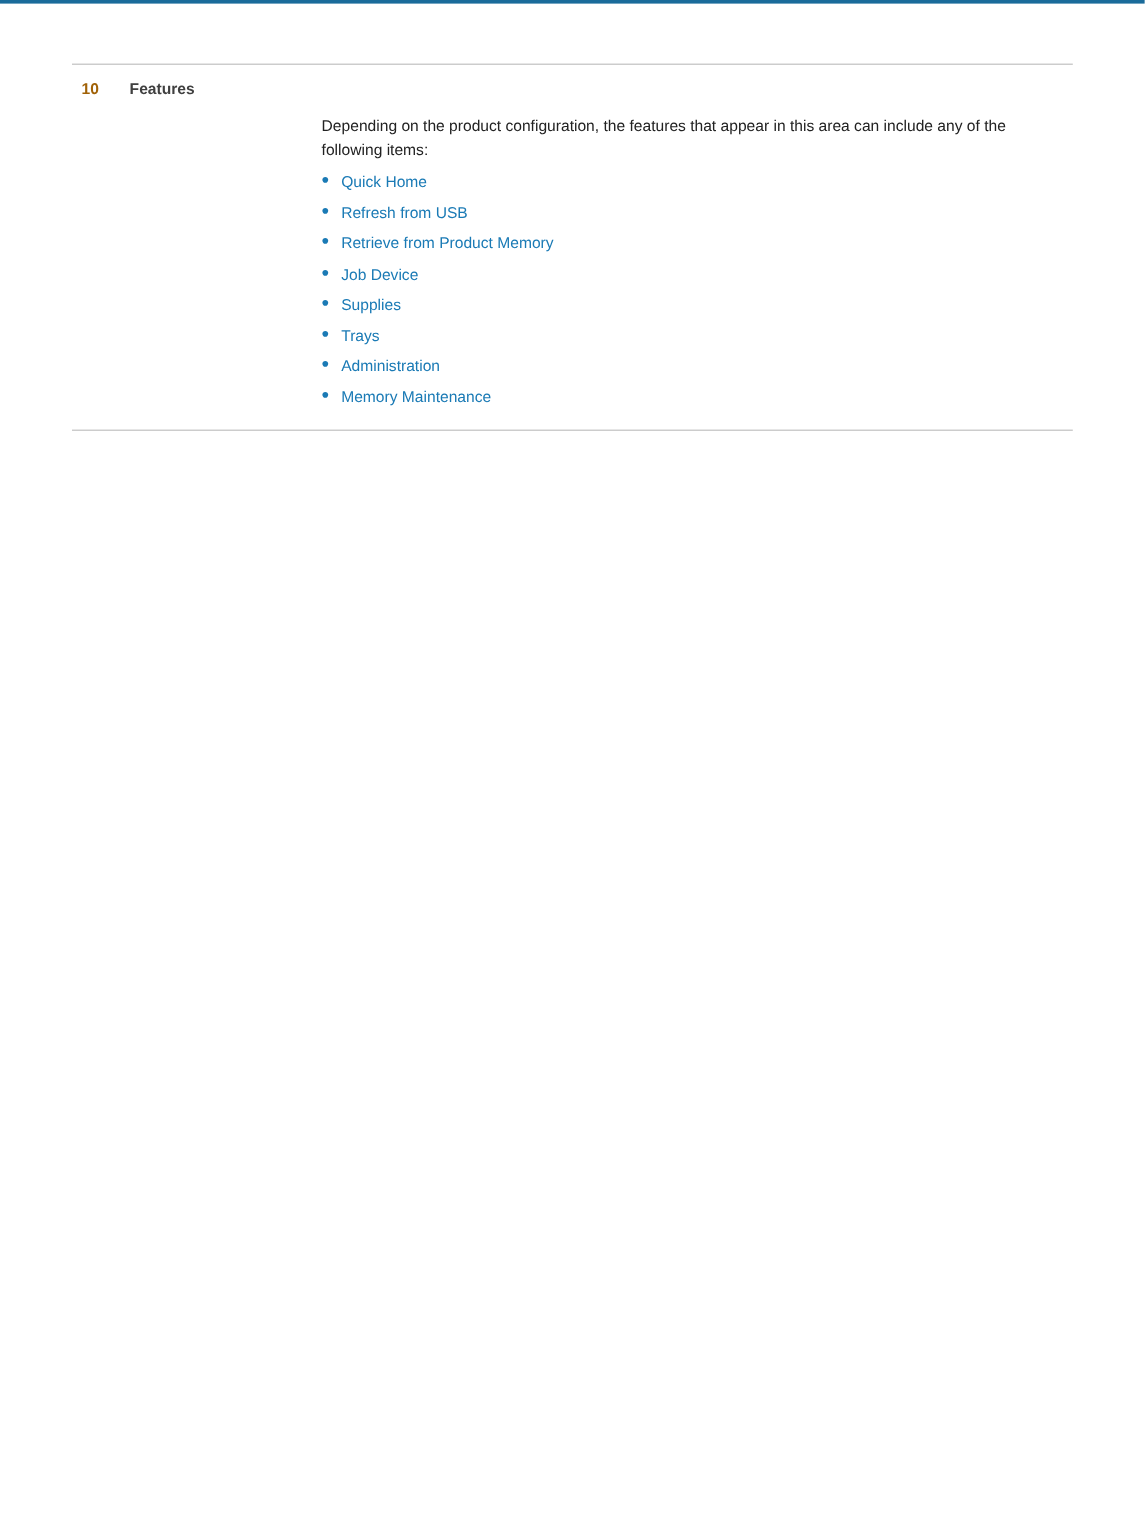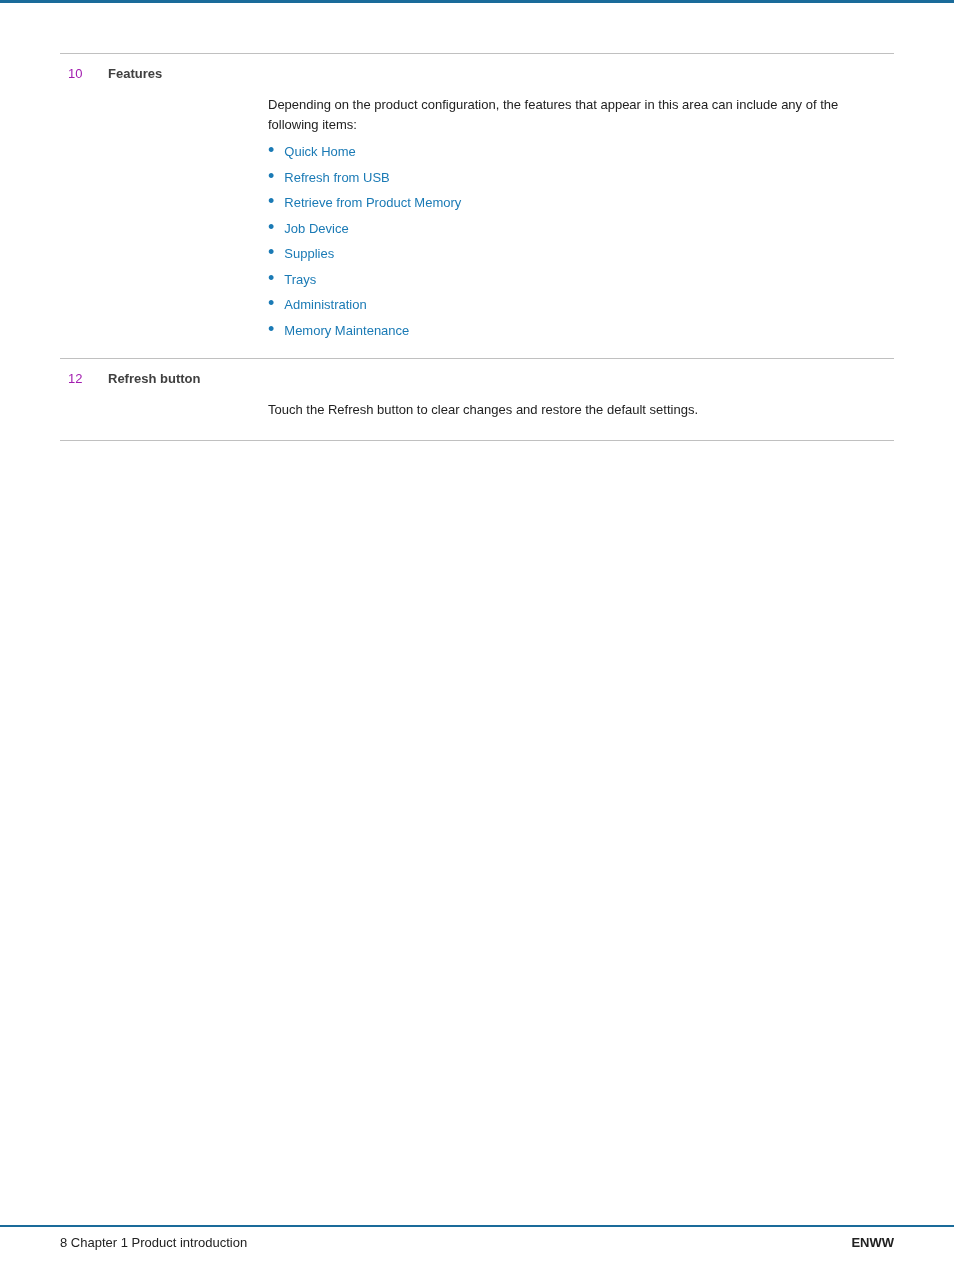--- a/index.html
+++ b/index.html
@@ -51,22 +51,22 @@
       border-top: 1px solid #c0c0c0;
     }
 
     table.main-table td {
       padding: 12px 8px;
       vertical-align: top;
     }
 
     td.num-col {
       width: 40px;
-      font-weight: normal;
-      color: #a21caf;
+      font-weight: bold;
+      color: #a16207;
       padding-top: 14px;
     }
 
     td.label-col {
       width: 160px;
       font-weight: bold;
       color: #404040;
       padding-top: 14px;
       margin-left: 39px;
     }
@@ -176,28 +176,17 @@
                   <span class="bullet">•</span>
                   <a href="#">Administration</a>
                 </li>
                 <li>
                   <span class="bullet">•</span>
                   <a href="#">Memory Maintenance</a>
                 </li>
               </ul>
             </td>
           </tr>
-          <tr>
-            <td class="num-col">12</td>
-            <td class="label-col">Refresh button</td>
-            <td class="desc-col">
-              <p class="desc-intro">Touch the Refresh button to clear changes and restore the default settings.</p>
-            </td>
-          </tr>
         </tbody>
     </table>
   </div>
 
-  <div class="page-footer">
-    <span class="footer-left">8     Chapter 1  Product introduction</span>
-    <span class="footer-right">ENWW</span>
-  </div>
 </div>
 
 </body></html>

